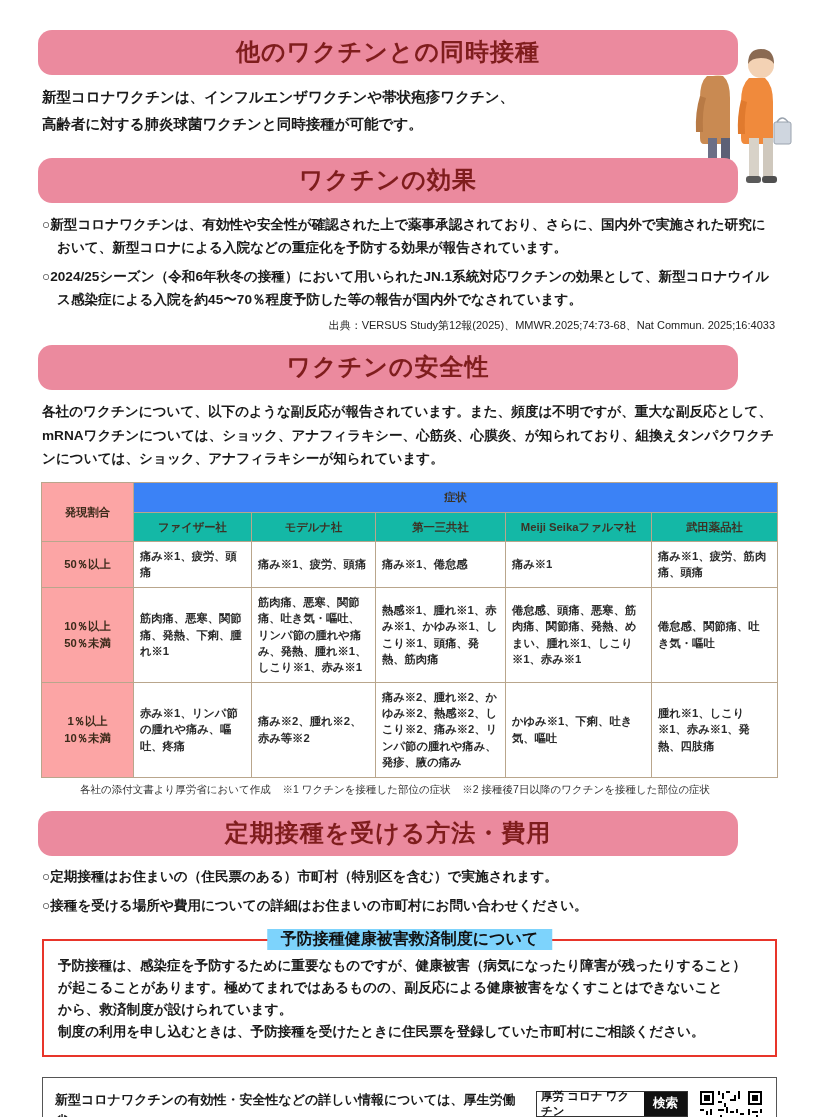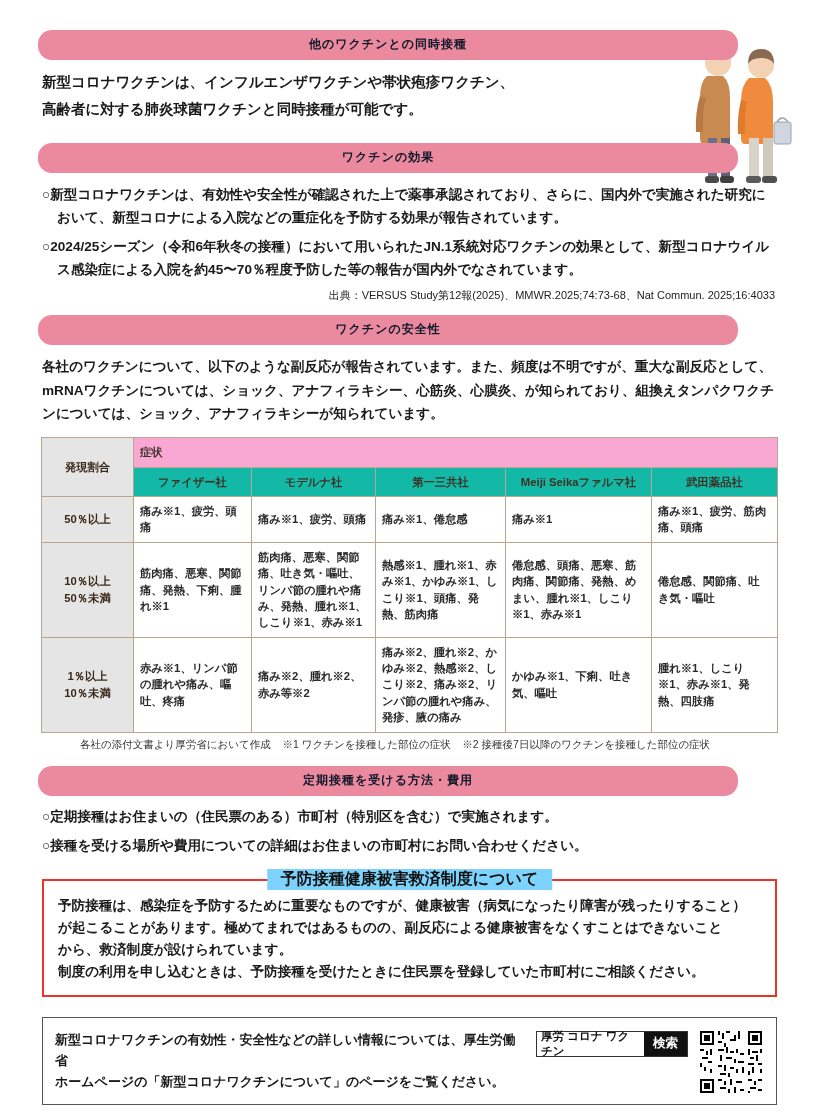--- a/index.html
+++ b/index.html
@@ -11,23 +11,23 @@
     font-family: "Liberation Sans", sans-serif;
     color: #1a1a1a;
     position: relative;
     overflow: hidden;
   }
   .page { position: relative; width: 819px; height: 1117px; padding: 0 38px; }
 
   
   .banner {
     background: #eb8a9e;
-    color: #0f172a;
-    font-weight: bold;
-    font-size: 12px;
+    color: #7f1d1d;
+    font-weight: bold;
+    font-size: 24px;
     text-align: center;
     border-radius: 14px;
     padding: 6px 0 7px;
     letter-spacing: 1px;
     position: relative;
     z-index: 3;
   }
   .banner.narrow { width: 700px; }
 
   
@@ -65,35 +65,35 @@
     background: #fff;
   }
   table.vtable th, table.vtable td {
     border: 1px solid #b9a68c;
     font-size: 11.3px;
     line-height: 1.45;
     padding: 6px 6px;
     vertical-align: middle;
   }
   .th-sym {
-    background: #f9a8d4;
-    text-align: left;
+    background: #3b82f6;
+    text-align: center;
     font-weight: bold;
     font-size: 13px;
     color: #3b3326;
   }
   .th-maker {
     background: #14b8a6;
     text-align: center;
     font-weight: bold;
     font-size: 12.4px;
     color: #3b3326;
   }
   .th-rate {
-    background: #e5e5e5;
+    background: #fca5a5;
     text-align: center;
     font-weight: bold;
     font-size: 13px;
     color: #3b2a1a;
     width: 92px;
   }
   td.cell { background: #ffffff; font-weight: bold; color: #2a2a2a; }
 
   .tablenote {
     font-size: 10.5px;

